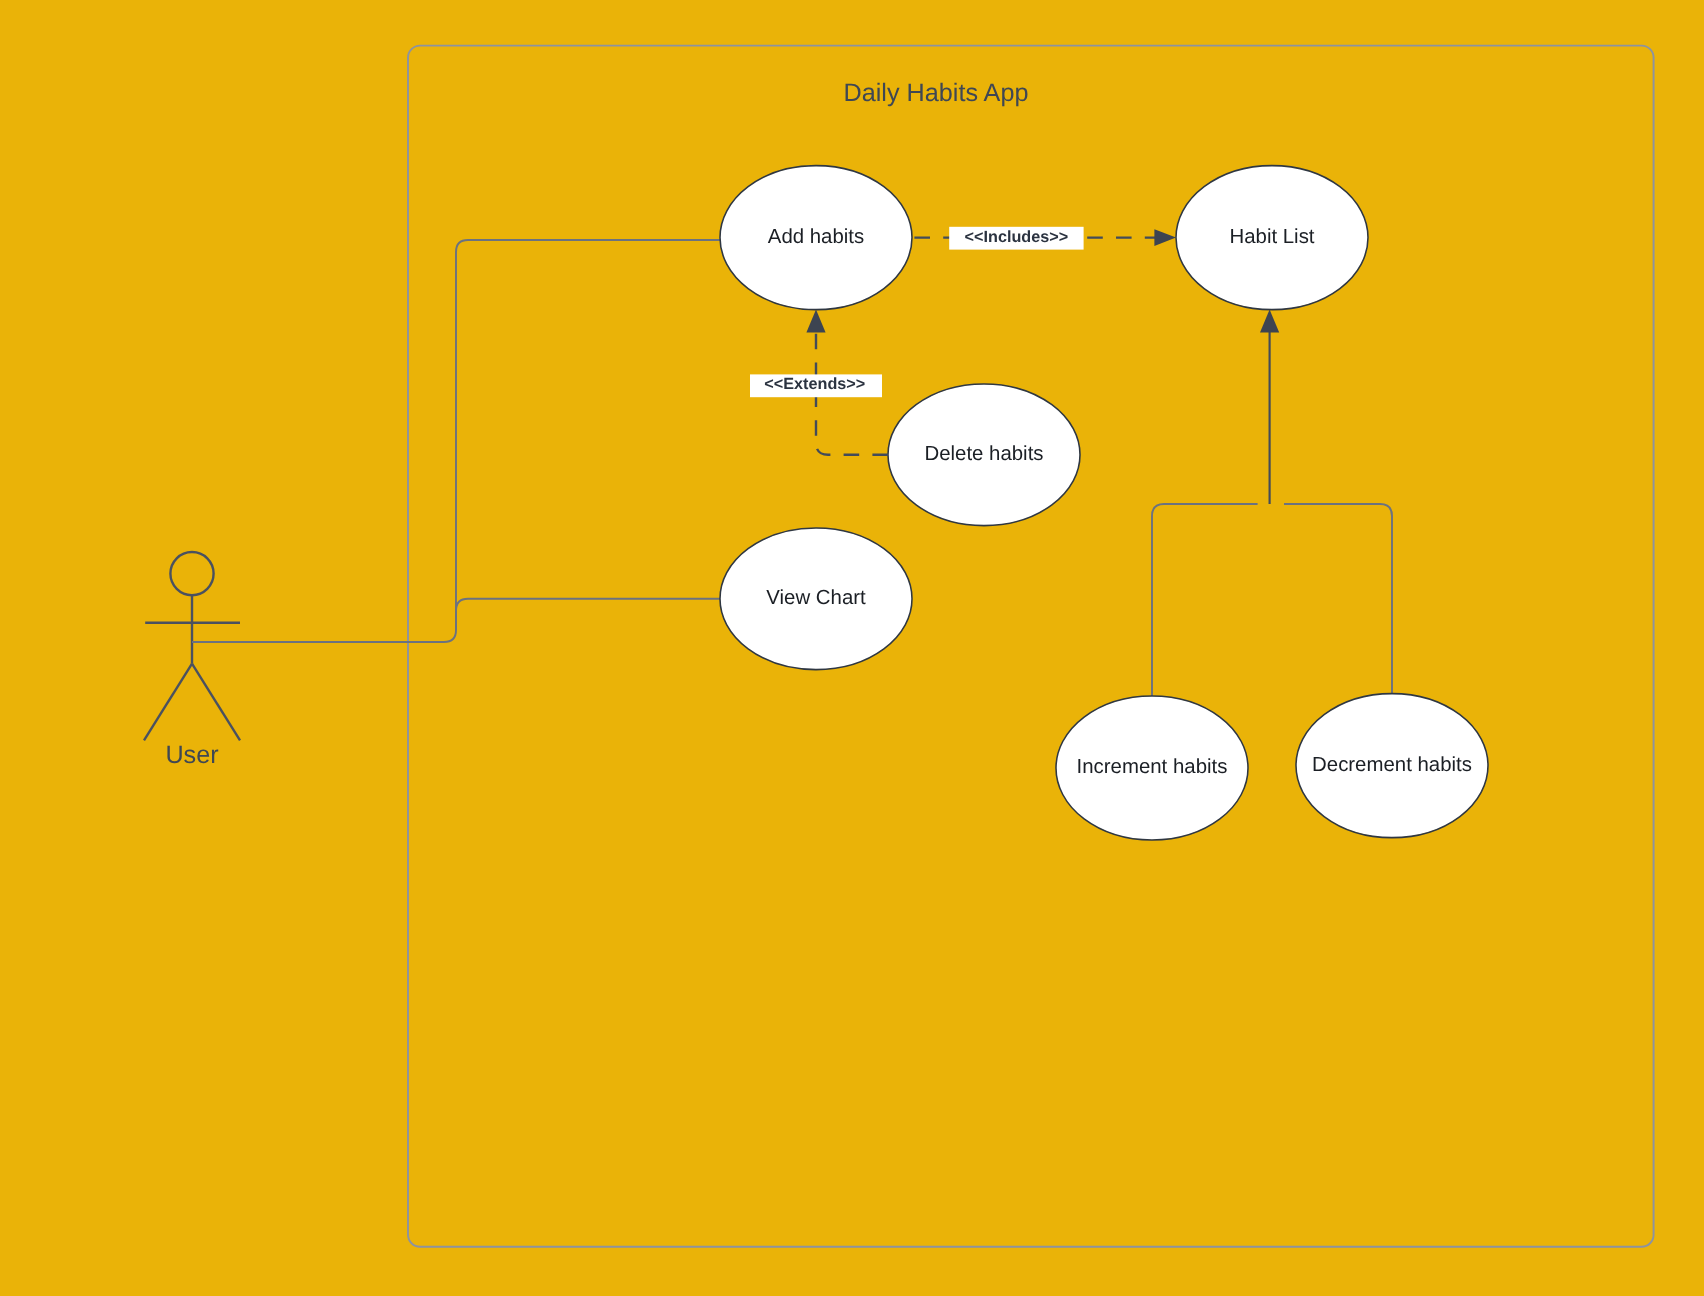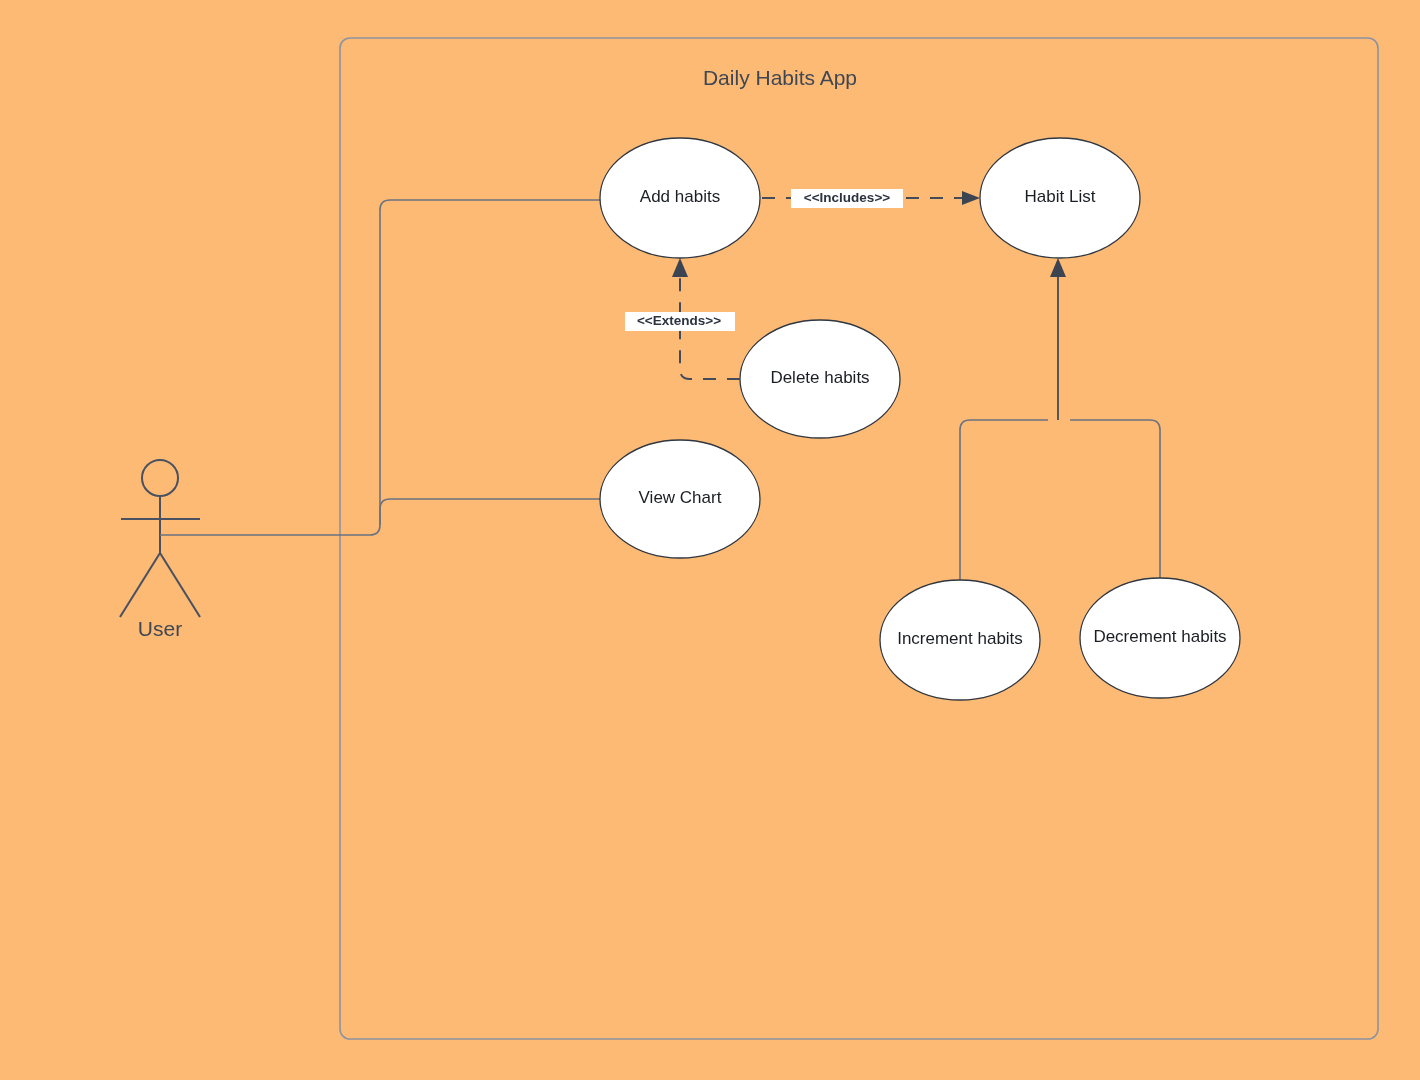--- a/index.html
+++ b/index.html
@@ -9,21 +9,21 @@
     background: #ffffff;
   }
   body {
     font-family: "Liberation Sans", sans-serif;
     color: #3a4250;
   }
   #canvas {
     position: relative;
     width: 1420px;
     height: 1080px;
-    background: #fdba74;
+    background: #eab308;
     overflow: hidden;
   }
   #diagram-svg {
     position: absolute;
     top: 0;
     left: 0;
     width: 1420px;
     height: 1080px;
   }
   .boundary-rect {

